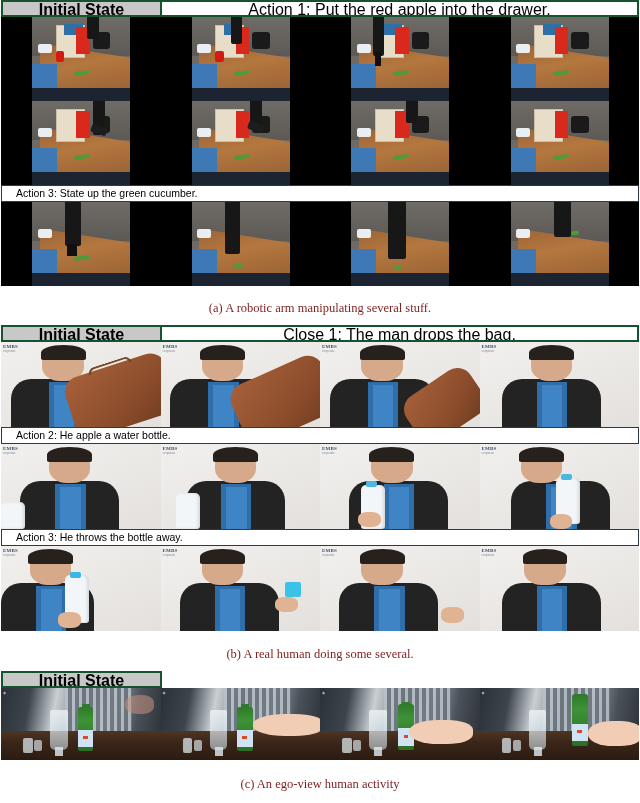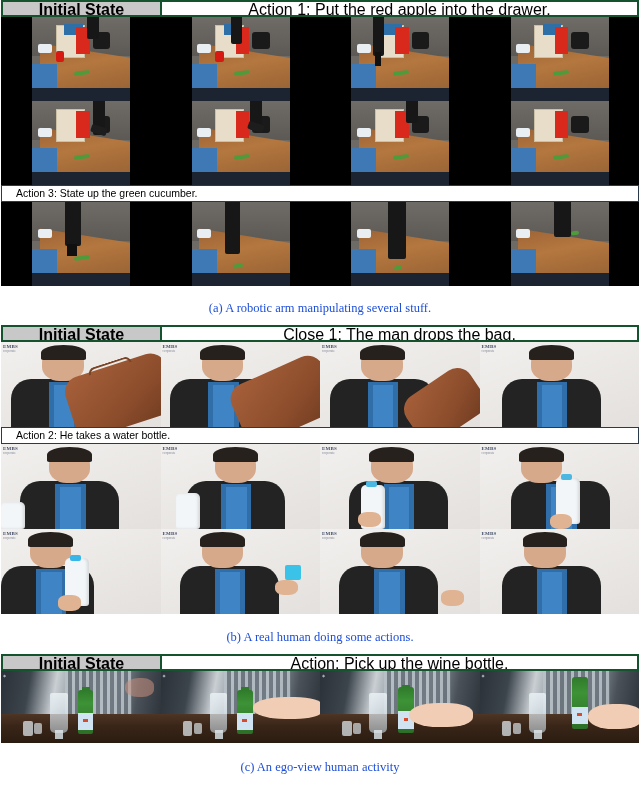--- a/index.html
+++ b/index.html
@@ -225,21 +225,21 @@
     position:absolute;background:#f0cdb4;border-radius:46% 40% 40% 46%;
   }
   .eg .wm{position:absolute;left:2px;top:2px;color:#cfd6da;font-size:4px;
     font-family:"Liberation Sans", sans-serif;opacity:.75;}
 
   
   .caption{
     width:640px;text-align:center;
     font-family:"Liberation Serif", serif;
     font-size:12.5px;
-    color:#1d4ed8;
+    color:#7f1d1d;
   }
 </style>
 </head>
 <body>
 
 <div class="page">
 
   <div class="figure">
 
     <div class="hdr-row">
@@ -477,21 +477,21 @@
         <div class="torso" style="left:14%;width:62%"></div>
         <div class="shirt" style="left:36%"></div>
         <div class="shirt2" style="left:39%"></div>
         <div class="head" style="left:32%"></div>
         <div class="hair" style="left:31%"></div>
         <div class="wm">EMBS<i>corporate</i></div>
       </div>
         </div>
     </div>
 
-    <div class="hdr-full">Action 2: He takes a water bottle.</div>
+    <div class="hdr-full">Action 2: He apple a water bottle.</div>
     <div class="frames">
       <div class="frame hm">
           <div class="inner">
         <div class="bg"></div>
         <div class="torso" style="left:12%;width:62%"></div>
         <div class="shirt" style="left:34%"></div>
         <div class="shirt2" style="left:37%"></div>
         <div class="head" style="left:30%"></div>
         <div class="hair" style="left:29%"></div>
         <div class="bottle" style="left:0%;bottom:0%;height:32%"></div>
@@ -533,20 +533,21 @@
         <div class="head" style="left:26%"></div>
         <div class="hair" style="left:25%"></div>
         <div class="bottle" style="left:48%;bottom:6%;height:54%"></div>
         <div class="bcap" style="left:51%;bottom:58%"></div>
         <div class="hand" style="left:44%;bottom:0%"></div>
         <div class="wm">EMBS<i>corporate</i></div>
       </div>
         </div>
     </div>
 
+    <div class="hdr-full">Action 3: He throws the bottle away.</div>
     <div class="frames">
       <div class="frame hm">
           <div class="inner">
         <div class="bg"></div>
         <div class="torso" style="left:0%;width:58%"></div>
         <div class="shirt" style="left:22%"></div>
         <div class="shirt2" style="left:25%"></div>
         <div class="head" style="left:18%"></div>
         <div class="hair" style="left:17%"></div>
         <div class="bottle" style="left:40%;bottom:10%;height:56%"></div>
@@ -586,29 +587,26 @@
         <div class="torso" style="left:14%;width:62%"></div>
         <div class="shirt" style="left:36%"></div>
         <div class="shirt2" style="left:39%"></div>
         <div class="head" style="left:28%"></div>
         <div class="hair" style="left:27%"></div>
         <div class="wm">EMBS<i>corporate</i></div>
       </div>
         </div>
     </div>
 
-    <div class="caption" style="padding-top:16px;padding-bottom:9px;">(b) A real human doing some actions.</div>
+    <div class="caption" style="padding-top:16px;padding-bottom:9px;">(b) A real human doing some several.</div>
   </div>
 
   <div class="figure">
     <div class="hdr-row">
       <div class="hdr-cell hdr-initial">Initial State</div>
-      <div class="hdr-cell hdr-action">
-        <span>Action: Pick up the wine bottle.</span>
-      </div>
     </div>
     <div class="frames">
       <div class="frame eg">
           <div class="inner">
         <div class="bg"></div>
         <div class="blinds"></div>
         <div class="tabletop"></div>
         <div class="salt"></div>
         <div class="salt2"></div>
         <div class="glass"></div>

